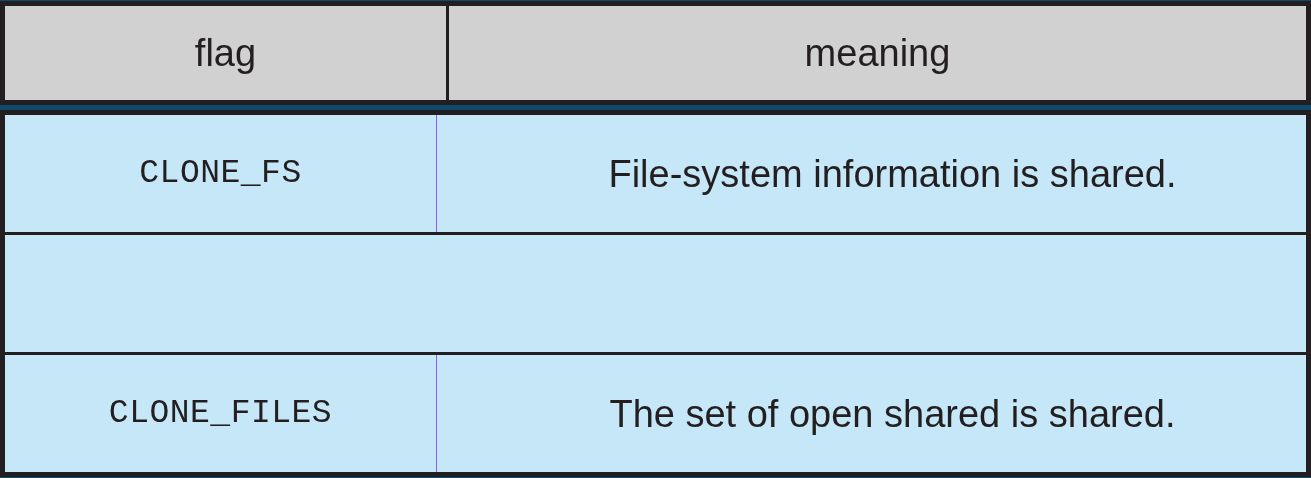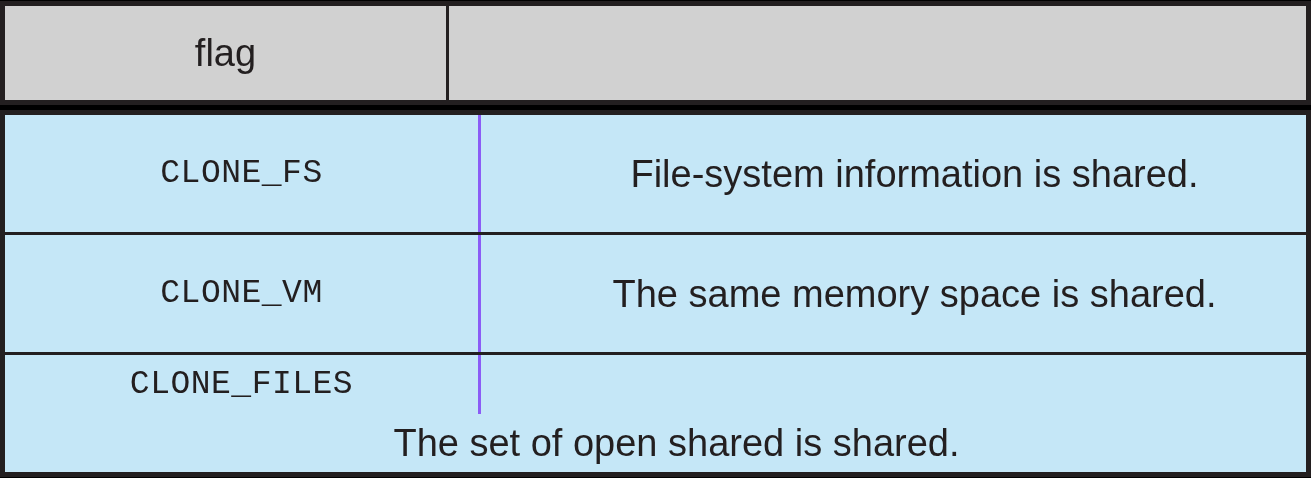--- a/index.html
+++ b/index.html
@@ -13,21 +13,21 @@
     overflow: hidden;
     font-family: "Liberation Sans", sans-serif;
   }
 
   .table-figure {
     position: absolute;
     left: 0;
     top: 0;
     width: 1311px;
     height: 478px;
-    background: #000000;
+    background: #0c4a6e;
   }
 
   
   .header-block {
     position: absolute;
     left: 0px;
     top: 1px;
     width: 1311px;
     height: 104px;
     box-sizing: border-box;
@@ -75,33 +75,32 @@
   }
   .body-row {
     display: flex;
     flex: 1 1 0;
     min-height: 0;
     box-sizing: border-box;
     border-bottom: 3px solid #231f20;
   }
   .body-row.last-row {
     border-bottom: none;
-    flex-direction: column;
   }
   .body-cell {
     display: flex;
     align-items: center;
     justify-content: center;
     box-sizing: border-box;
     height: 100%;
     overflow: hidden;
   }
   .body-cell.flag-col {
-    width: 476px;
-    border-right: 3px solid #8b5cf6;
+    width: 432px;
+    border-right: 1px solid #8b5cf6;
   }
   .body-cell.meaning-col {
     flex: 1 1 auto;
     margin-left: 42px;
   }
   .flag-text {
     font-family: "Liberation Mono", "DejaVu Sans Mono", monospace;
     font-size: 33px;
     font-weight: 400;
     color: #231f20;
@@ -121,40 +120,37 @@
 </style>
 </head>
 <body>
 
 <div class="table-figure">
 
   <div class="header-block">
     <div class="header-cell flag-col">
       <span class="header-text">flag</span>
     </div>
+    <div class="header-cell meaning-col">
+      <span class="header-text">meaning</span>
+    </div>
   </div>
 
   <div class="body-block">
 
     <div class="body-row">
       <div class="body-cell flag-col">
         <span class="flag-text">CLONE_FS</span>
       </div>
       <div class="body-cell meaning-col">
         <span class="meaning-text">File-system information is shared.</span>
       </div>
     </div>
 
     <div class="body-row">
-      <div class="body-cell flag-col">
-        <span class="flag-text">CLONE_VM</span>
-      </div>
-      <div class="body-cell meaning-col">
-        <span class="meaning-text">The same memory space is shared.</span>
-      </div>
     </div>
 
 
     <div class="body-row last-row">
       <div class="body-cell flag-col">
         <span class="flag-text">CLONE_FILES</span>
       </div>
       <div class="body-cell meaning-col">
         <span class="meaning-text">The set of open shared is shared.</span>
       </div>

